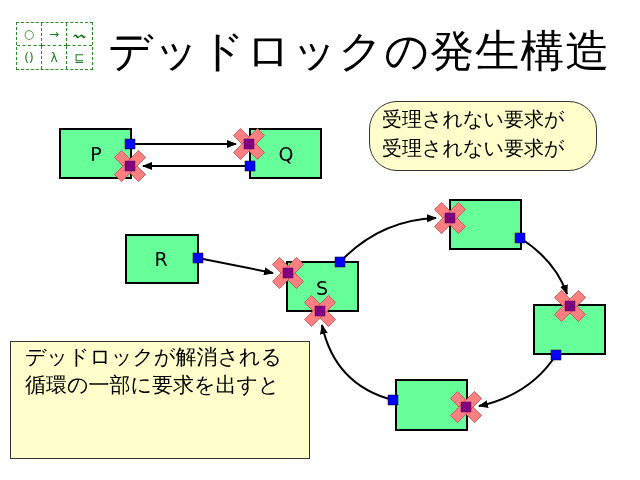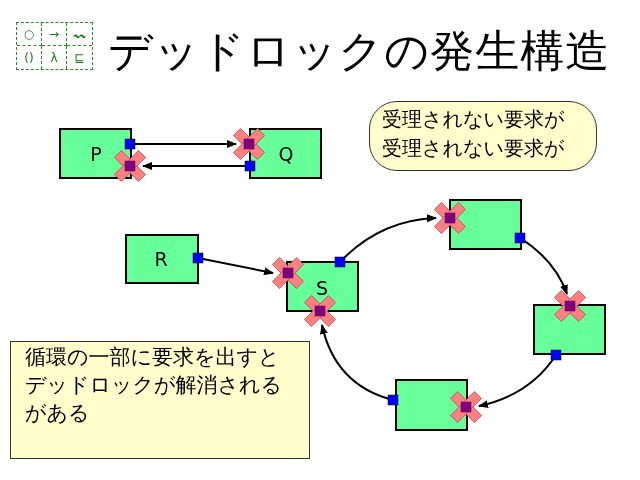--- a/index.html
+++ b/index.html
@@ -111,18 +111,17 @@
     <rect x="-5" y="-5" width="10" height="10" fill="#800080" stroke="#600060" stroke-width="0.5"></rect>
   </g>
 </svg>
 
 <div class="note note1">
   <div>受理されない要求が</div>
   <div>受理されない要求が</div>
 </div>
 
 <div class="note note2">
+  <div>デッドロックが解消される</div>
   <div>循環の一部に要求を出すと</div>
-  <div>デッドロックが解消される</div>
-  <div>がある</div>
 </div>
 
 <div class="pagenum">50</div>
 
 </body></html>

